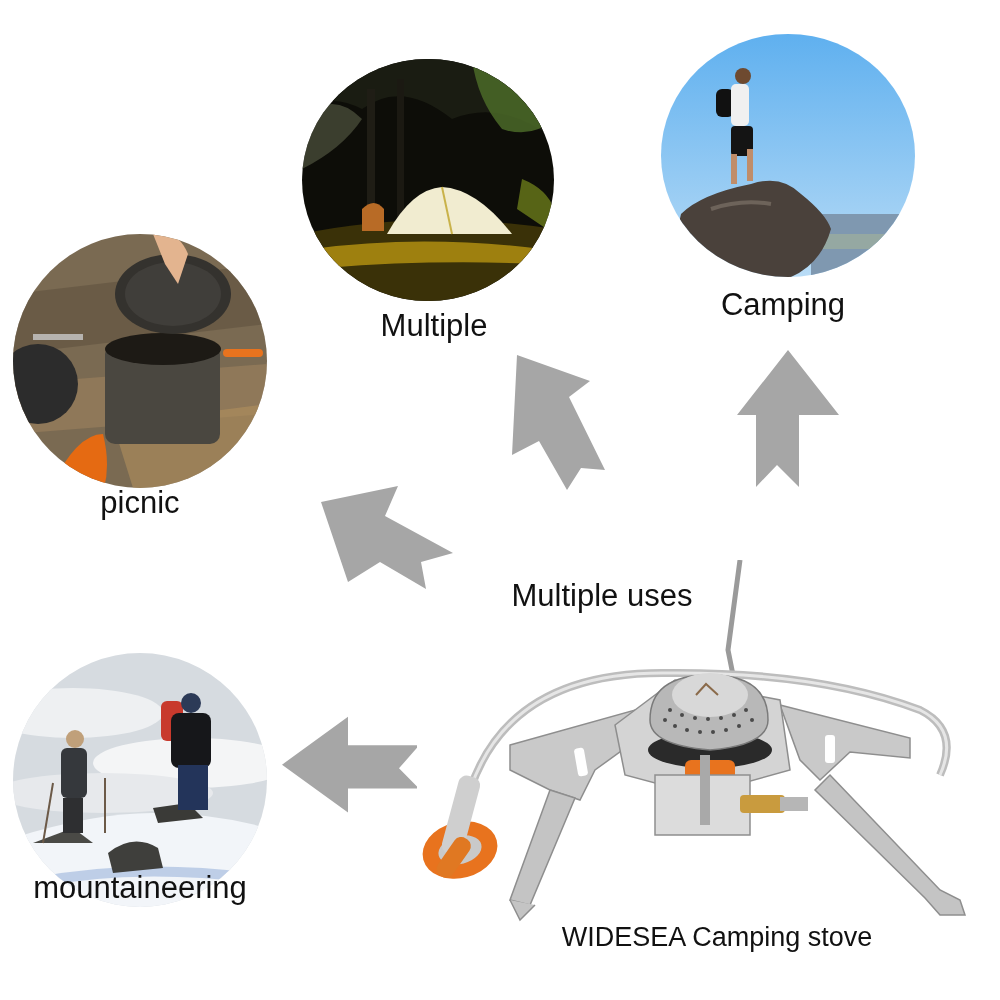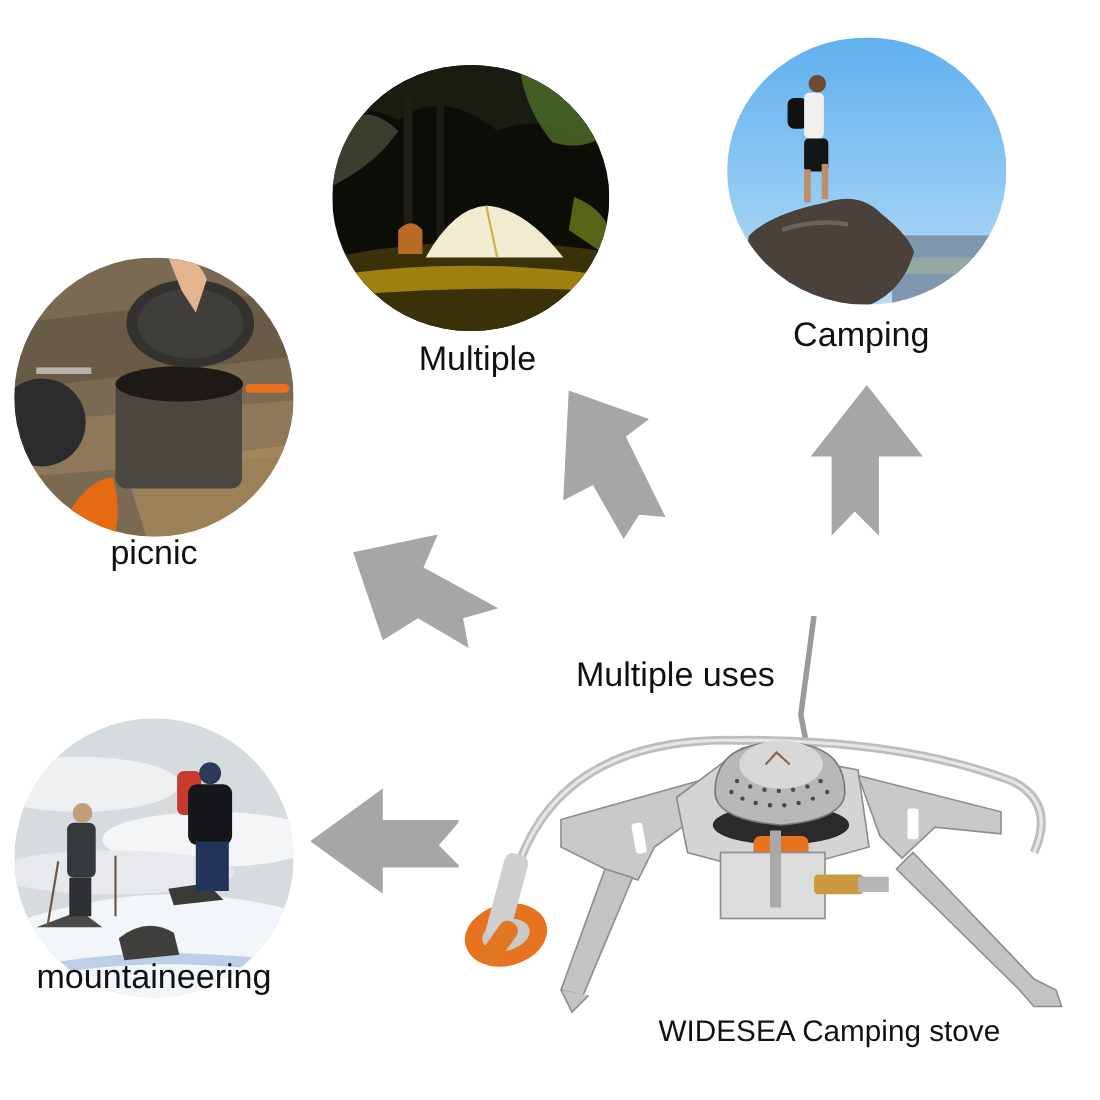--- a/index.html
+++ b/index.html
@@ -106,21 +106,21 @@
 </svg>
 
 <svg class="arrow" style="left:318px;top:483px;width:140px;height:110px;" viewBox="0 0 140 110">
   <polygon points="3,13 80,-3 67,27 135,64 103,73 108,100 62,73 30,93" fill="#a6a6a6" transform="translate(0,6)"></polygon>
 </svg>
 
 <svg class="arrow" style="left:277px;top:715px;width:140px;height:100px;" viewBox="0 0 140 100">
   <polygon points="0,54 66,2 66,33 137,33 117,58 137,80 66,80 66,106" fill="#a6a6a6" transform="translate(5,0) scale(1,0.92)"></polygon>
 </svg>
 
-<div class="label" style="left:602px;top:598px;margin-left:12px;">Multiple uses</div>
+<div class="label" style="left:602px;top:580px;">Multiple uses</div>
 
 <svg class="stove" viewBox="0 0 590 370">
 
   <path d="M340 0 L328 90 L334 120" stroke="#9a9a9a" stroke-width="5" fill="none"></path>
 
   <path d="M70 230 Q110 110 270 113 Q420 112 520 150 Q560 170 540 215" stroke="#bdbdbd" stroke-width="8" fill="none"></path>
   <path d="M70 230 Q110 110 270 113 Q420 112 520 150 Q560 170 540 215" stroke="#e6e6e6" stroke-width="3" fill="none"></path>
 
   <path d="M110 185 L235 150 L250 170 L195 210 L180 240 L150 230 L110 210 Z" fill="#c9c9c9" stroke="#8e8e8e" stroke-width="1.5"></path>
   <rect x="176" y="188" width="10" height="28" rx="3" fill="#ffffff" transform="rotate(-10 181 202)"></rect>
@@ -161,13 +161,13 @@
   <path d="M150 230 L110 340 L130 345 L175 238 Z" fill="#c4c4c4" stroke="#8e8e8e" stroke-width="1.5"></path>
   <path d="M110 340 L120 360 L135 345" fill="#c4c4c4" stroke="#8e8e8e" stroke-width="1.5"></path>
   <path d="M430 215 L540 330 L560 340 L565 355 L540 355 L525 338 L415 230 Z" fill="#c4c4c4" stroke="#8e8e8e" stroke-width="1.5"></path>
 
   <ellipse cx="60" cy="290" rx="38" ry="28" fill="#e8731e" transform="rotate(-15 60 290)"></ellipse>
   <ellipse cx="60" cy="290" rx="22" ry="14" fill="#c9c9c9" transform="rotate(-15 60 290)"></ellipse>
   <rect x="50" y="215" width="22" height="80" rx="8" fill="#cfcfcf" transform="rotate(15 60 255)"></rect>
   <rect x="45" y="275" width="18" height="45" rx="8" fill="#e07822" transform="rotate(35 54 297)"></rect>
 </svg>
 
-<div class="label" style="left:754px;top:924px;font-size:27px;">WIDESEA Camping stove</div>
+<div class="label" style="left:717px;top:924px;font-size:27px;">WIDESEA Camping stove</div>
 
 </body></html>

